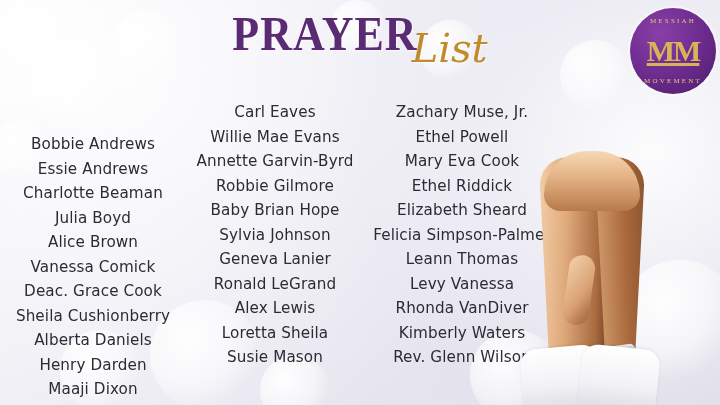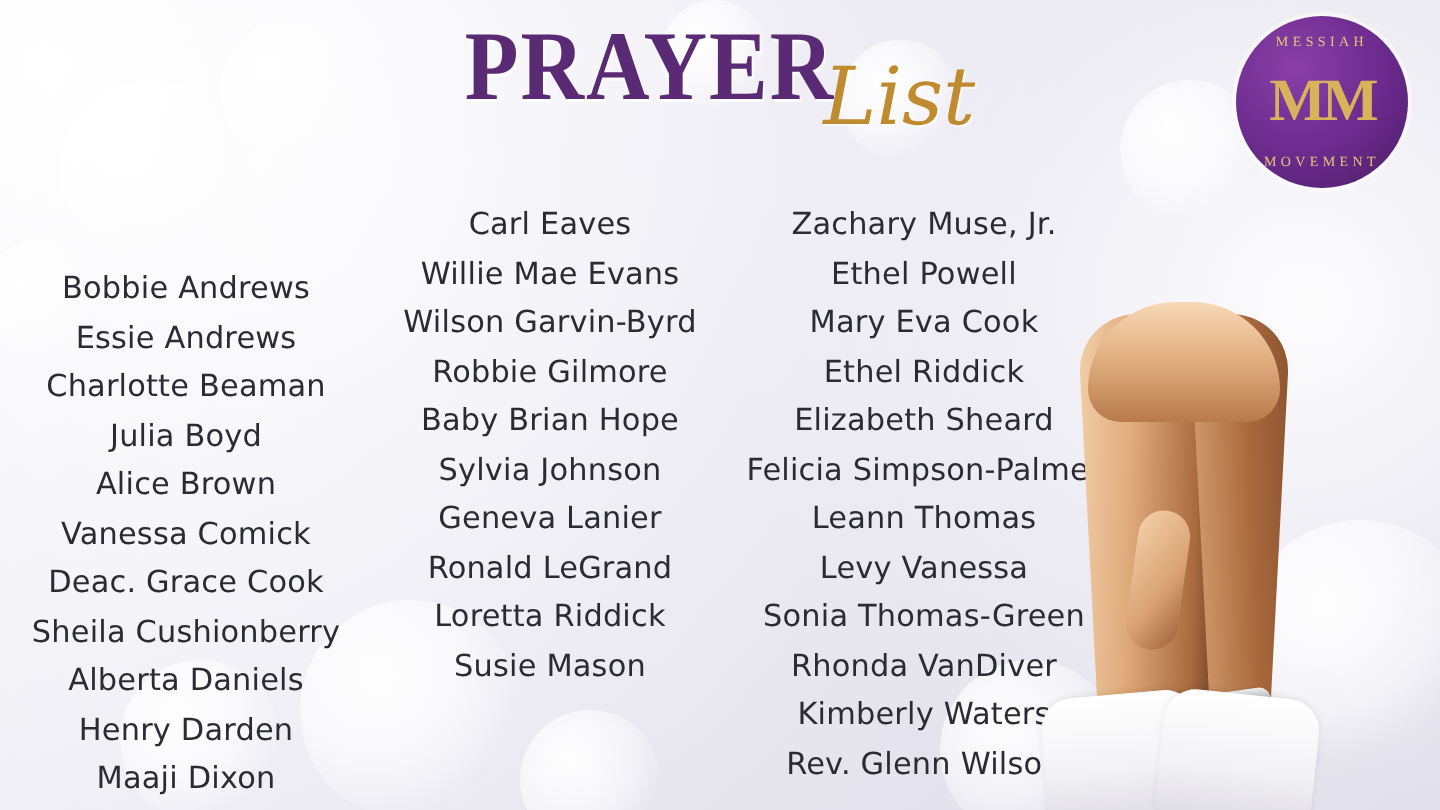--- a/index.html
+++ b/index.html
@@ -71,39 +71,40 @@
     color: #c08a2e;
     margin-left: -6px;
     position: relative;
     top: 14px;
     text-shadow: 1px 1px 0 rgba(255,255,255,0.6);
   }
 
   
   #logo {
     position: absolute;
-    right: 16px;
+    right: 4px;
     top: 8px;
     width: 86px;
     height: 86px;
     border-radius: 50%;
     background: radial-gradient(circle at 35% 30%, #8a3fa8 0%, #6a2a8c 55%, #4b1d66 100%);
     box-shadow: 0 0 0 2px rgba(255,255,255,0.45);
   }
   #logo-mm {
     position: absolute;
     left: 0;
     right: 0;
     top: 26px;
     text-align: center;
     font-family: "Liberation Serif", serif;
     font-weight: bold;
     font-size: 30px;
     color: #d7b45a;
     letter-spacing: -2px;
+    text-decoration: underline;
   }
   .logo-arc {
     position: absolute;
     left: 0;
     right: 0;
     text-align: center;
     font-family: "Liberation Serif", serif;
     font-size: 7px;
     letter-spacing: 2.2px;
     color: #e3c779;
@@ -253,40 +254,40 @@
       <div class="name">Deac. Grace Cook</div>
       <div class="name">Sheila Cushionberry</div>
       <div class="name">Alberta Daniels</div>
       <div class="name">Henry Darden</div>
       <div class="name">Maaji Dixon</div>
     </div>
 
     <div class="col col-1">
       <div class="name">Carl Eaves</div>
       <div class="name">Willie Mae Evans</div>
-      <div class="name">Wilson Garvin-Byrd</div>
+      <div class="name">Annette Garvin-Byrd</div>
       <div class="name">Robbie Gilmore</div>
       <div class="name">Baby Brian Hope</div>
       <div class="name">Sylvia Johnson</div>
       <div class="name">Geneva Lanier</div>
       <div class="name">Ronald LeGrand</div>
-      <div class="name">Loretta Riddick</div>
+      <div class="name">Alex Lewis</div>
+      <div class="name">Loretta Sheila</div>
       <div class="name">Susie Mason</div>
     </div>
 
     <div class="col col-2">
       <div class="name">Zachary Muse, Jr.</div>
       <div class="name">Ethel Powell</div>
       <div class="name">Mary Eva Cook</div>
       <div class="name">Ethel Riddick</div>
       <div class="name">Elizabeth Sheard</div>
       <div class="name">Felicia Simpson-Palmer</div>
       <div class="name">Leann Thomas</div>
       <div class="name">Levy Vanessa</div>
-      <div class="name">Sonia Thomas-Green</div>
       <div class="name">Rhonda VanDiver</div>
       <div class="name">Kimberly Waters</div>
       <div class="name">Rev. Glenn Wilson</div>
     </div>
 
   </div>
 
   <div id="hands">
     <div class="hand" id="hand-right"></div>
     <div class="hand" id="hand-left"></div>

